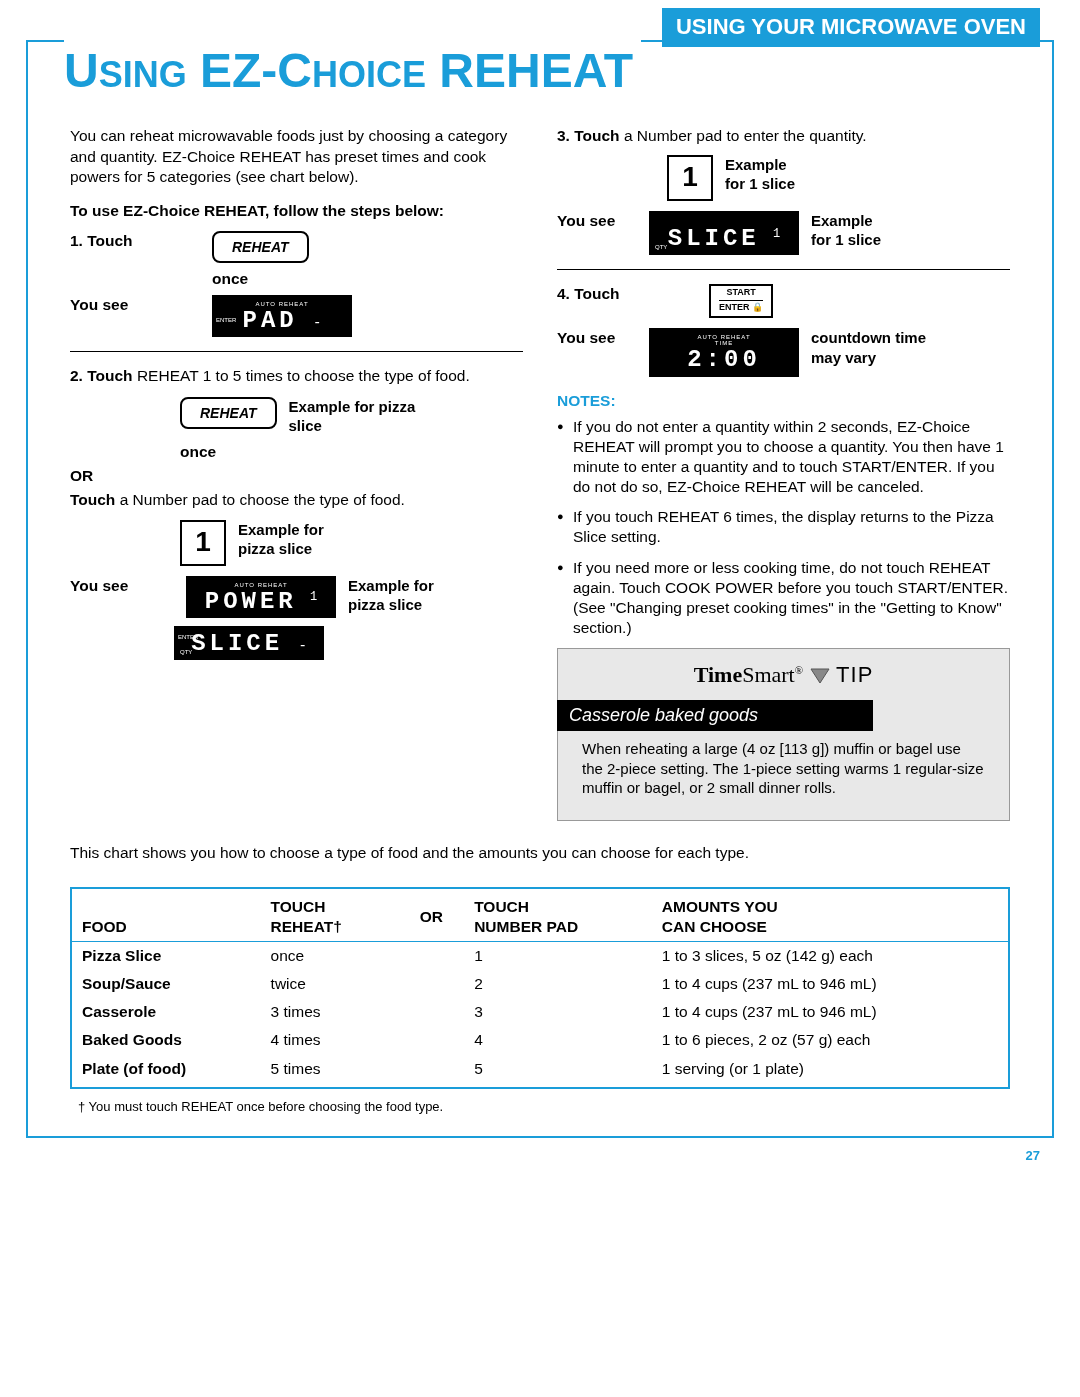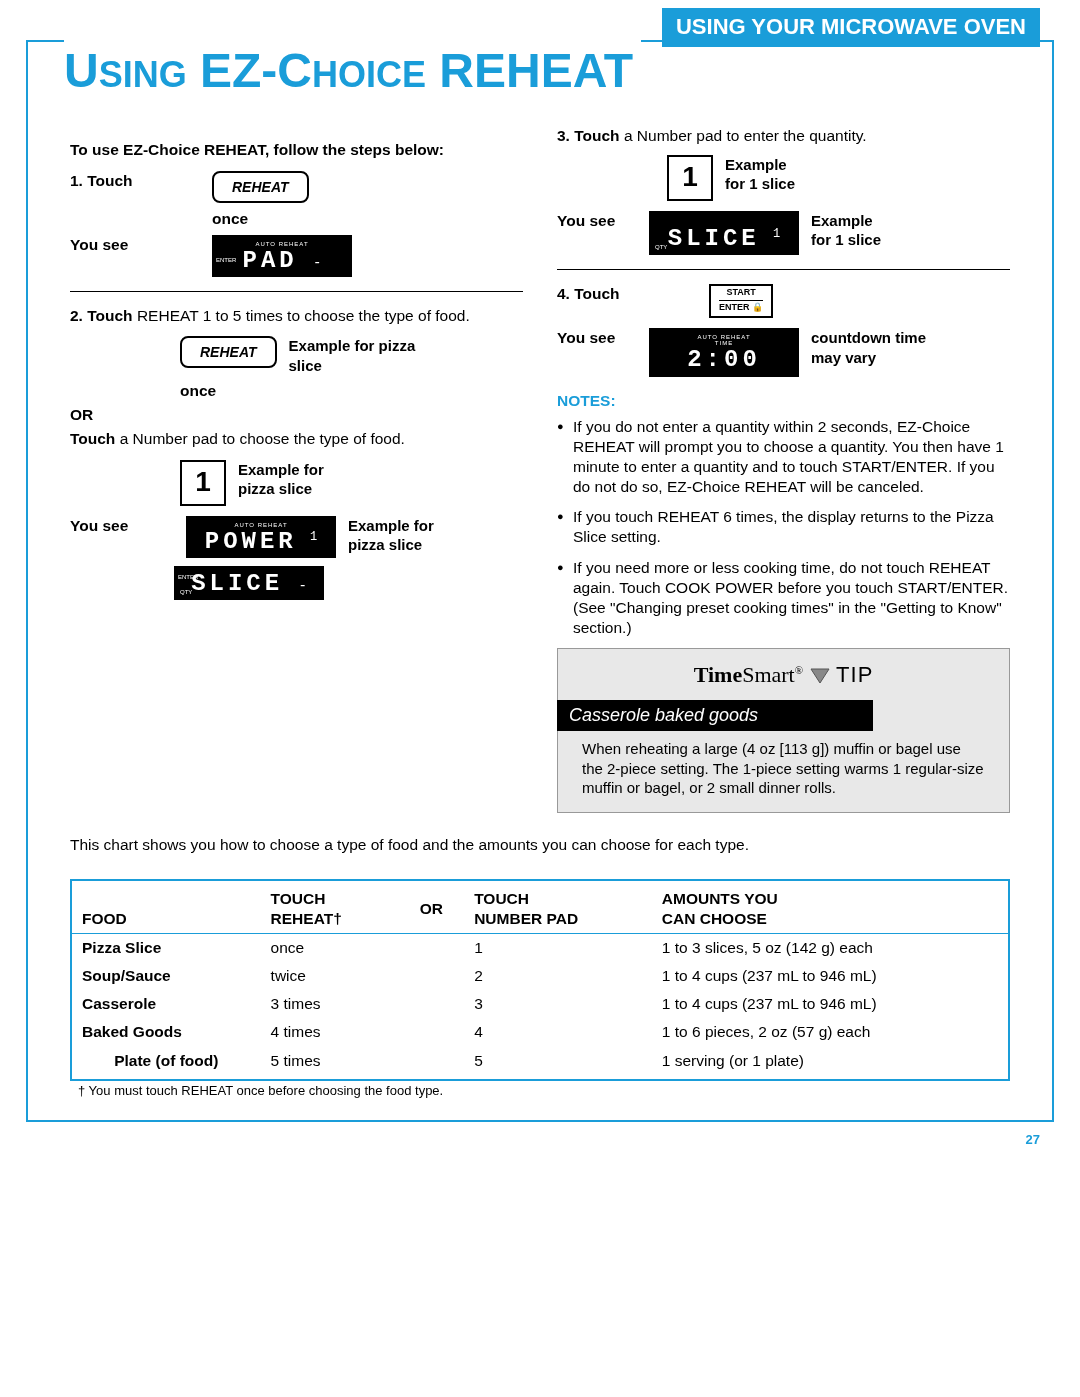--- a/index.html
+++ b/index.html
@@ -110,21 +110,21 @@
   }
   .row { display: flex; align-items: flex-start; gap: 12px; margin: 6px 0; }
   .notes-head { color: #1a9dd9; font-weight: bold; margin: 14px 0 6px; }
   ul.bullets { list-style: none; padding-left: 0; }
   ul.bullets li { position: relative; padding-left: 16px; margin-bottom: 10px; }
   ul.bullets li:before { content: "●"; position: absolute; left: 0; font-size: 11px; top: 2px; }
   .tip-box {
     border: 1px solid #999;
     background: #e8e8e8;
     margin-top: 4px;
-    padding: 8px 0 0 0;
+    padding: 8px 0 8px 0;
   }
   .tip-head {
     text-align: center;
     font-size: 22px;
     padding: 4px 0 10px;
     font-family: Georgia, serif;
   }
   .tip-head .tm-bold { font-weight: bold; }
   .tip-head .tm-reg { font-weight: normal; }
   .tip-head .r { font-size: 11px; vertical-align: super; }
@@ -156,21 +156,21 @@
     vertical-align: bottom;
   }
   table.chart thead th {
     border-bottom: 1px solid #1a9dd9;
     font-weight: bold;
     vertical-align: bottom;
     padding-top: 8px;
   }
   table.chart th.or { text-align: center; vertical-align: middle;}
   table.chart tbody .rowlabel { font-weight: bold; }
-  .footnote { font-size: 13px; margin-top: 2px; padding-left: 8px;}
+  .footnote { font-size: 13px; margin-top: 10px; padding-left: 8px;}
   .pagenum { text-align: right; color: #1a9dd9; font-weight: bold; font-size: 13px; margin-top: 6px; padding-right: 40px;}
   .start-btn {
     border: 2px solid #000;
     display: inline-block;
     padding: 2px 8px 4px;
     font-size: 9px;
     font-weight: bold;
     text-align: center;
     line-height: 1.1;
     min-width: 52px;
@@ -185,20 +185,21 @@
 <div class="page">
   <div class="header-bar">USING YOUR MICROWAVE OVEN</div>
 
   <div class="title">
     <span>U</span><span class="sc">SING</span><span> EZ-C</span><span class="sc">HOICE</span><span> REHEAT</span>
   </div>
 
   <div class="columns">
 
     <div class="col">
+      <p>You can reheat microwavable foods just by choosing a category and quantity. EZ-Choice REHEAT has preset times and cook powers for 5 categories (see chart below).</p>
 
       <p class="bold" style="margin:14px 0 10px">To use EZ-Choice REHEAT, follow the steps below:</p>
 
       <div>
         <div class="row">
           <div style="width:70px"><span class="bold">1.</span> <span class="bold">Touch</span></div>
           <div style="margin-left:60px">
             <span class="button-label">REHEAT</span>
             <div class="bold" style="margin-top:6px">once</div>
           </div>
@@ -365,21 +366,21 @@
           <td>1 to 4 cups (237 mL to 946 mL)</td>
         </tr>
         <tr>
           <td class="rowlabel">Baked Goods</td>
           <td>4 times</td>
           <td></td>
           <td>4</td>
           <td>1 to 6 pieces, 2 oz (57 g) each</td>
         </tr>
         <tr style="">
-          <td class="rowlabel" style="padding-bottom: 8px; text-align: center;">Plate (of food)</td>
+          <td class="rowlabel" style="padding-bottom: 8px;">Plate (of food)</td>
           <td style="padding-bottom: 8px;">5 times</td>
           <td style="padding-bottom: 8px;"></td>
           <td style="padding-bottom: 8px;">5</td>
           <td style="padding-bottom: 8px;">1 serving (or 1 plate)</td>
         </tr>
       </tbody>
   </table>
 
   <div class="footnote">† You must touch REHEAT once before choosing the food type.</div>
 </div>

